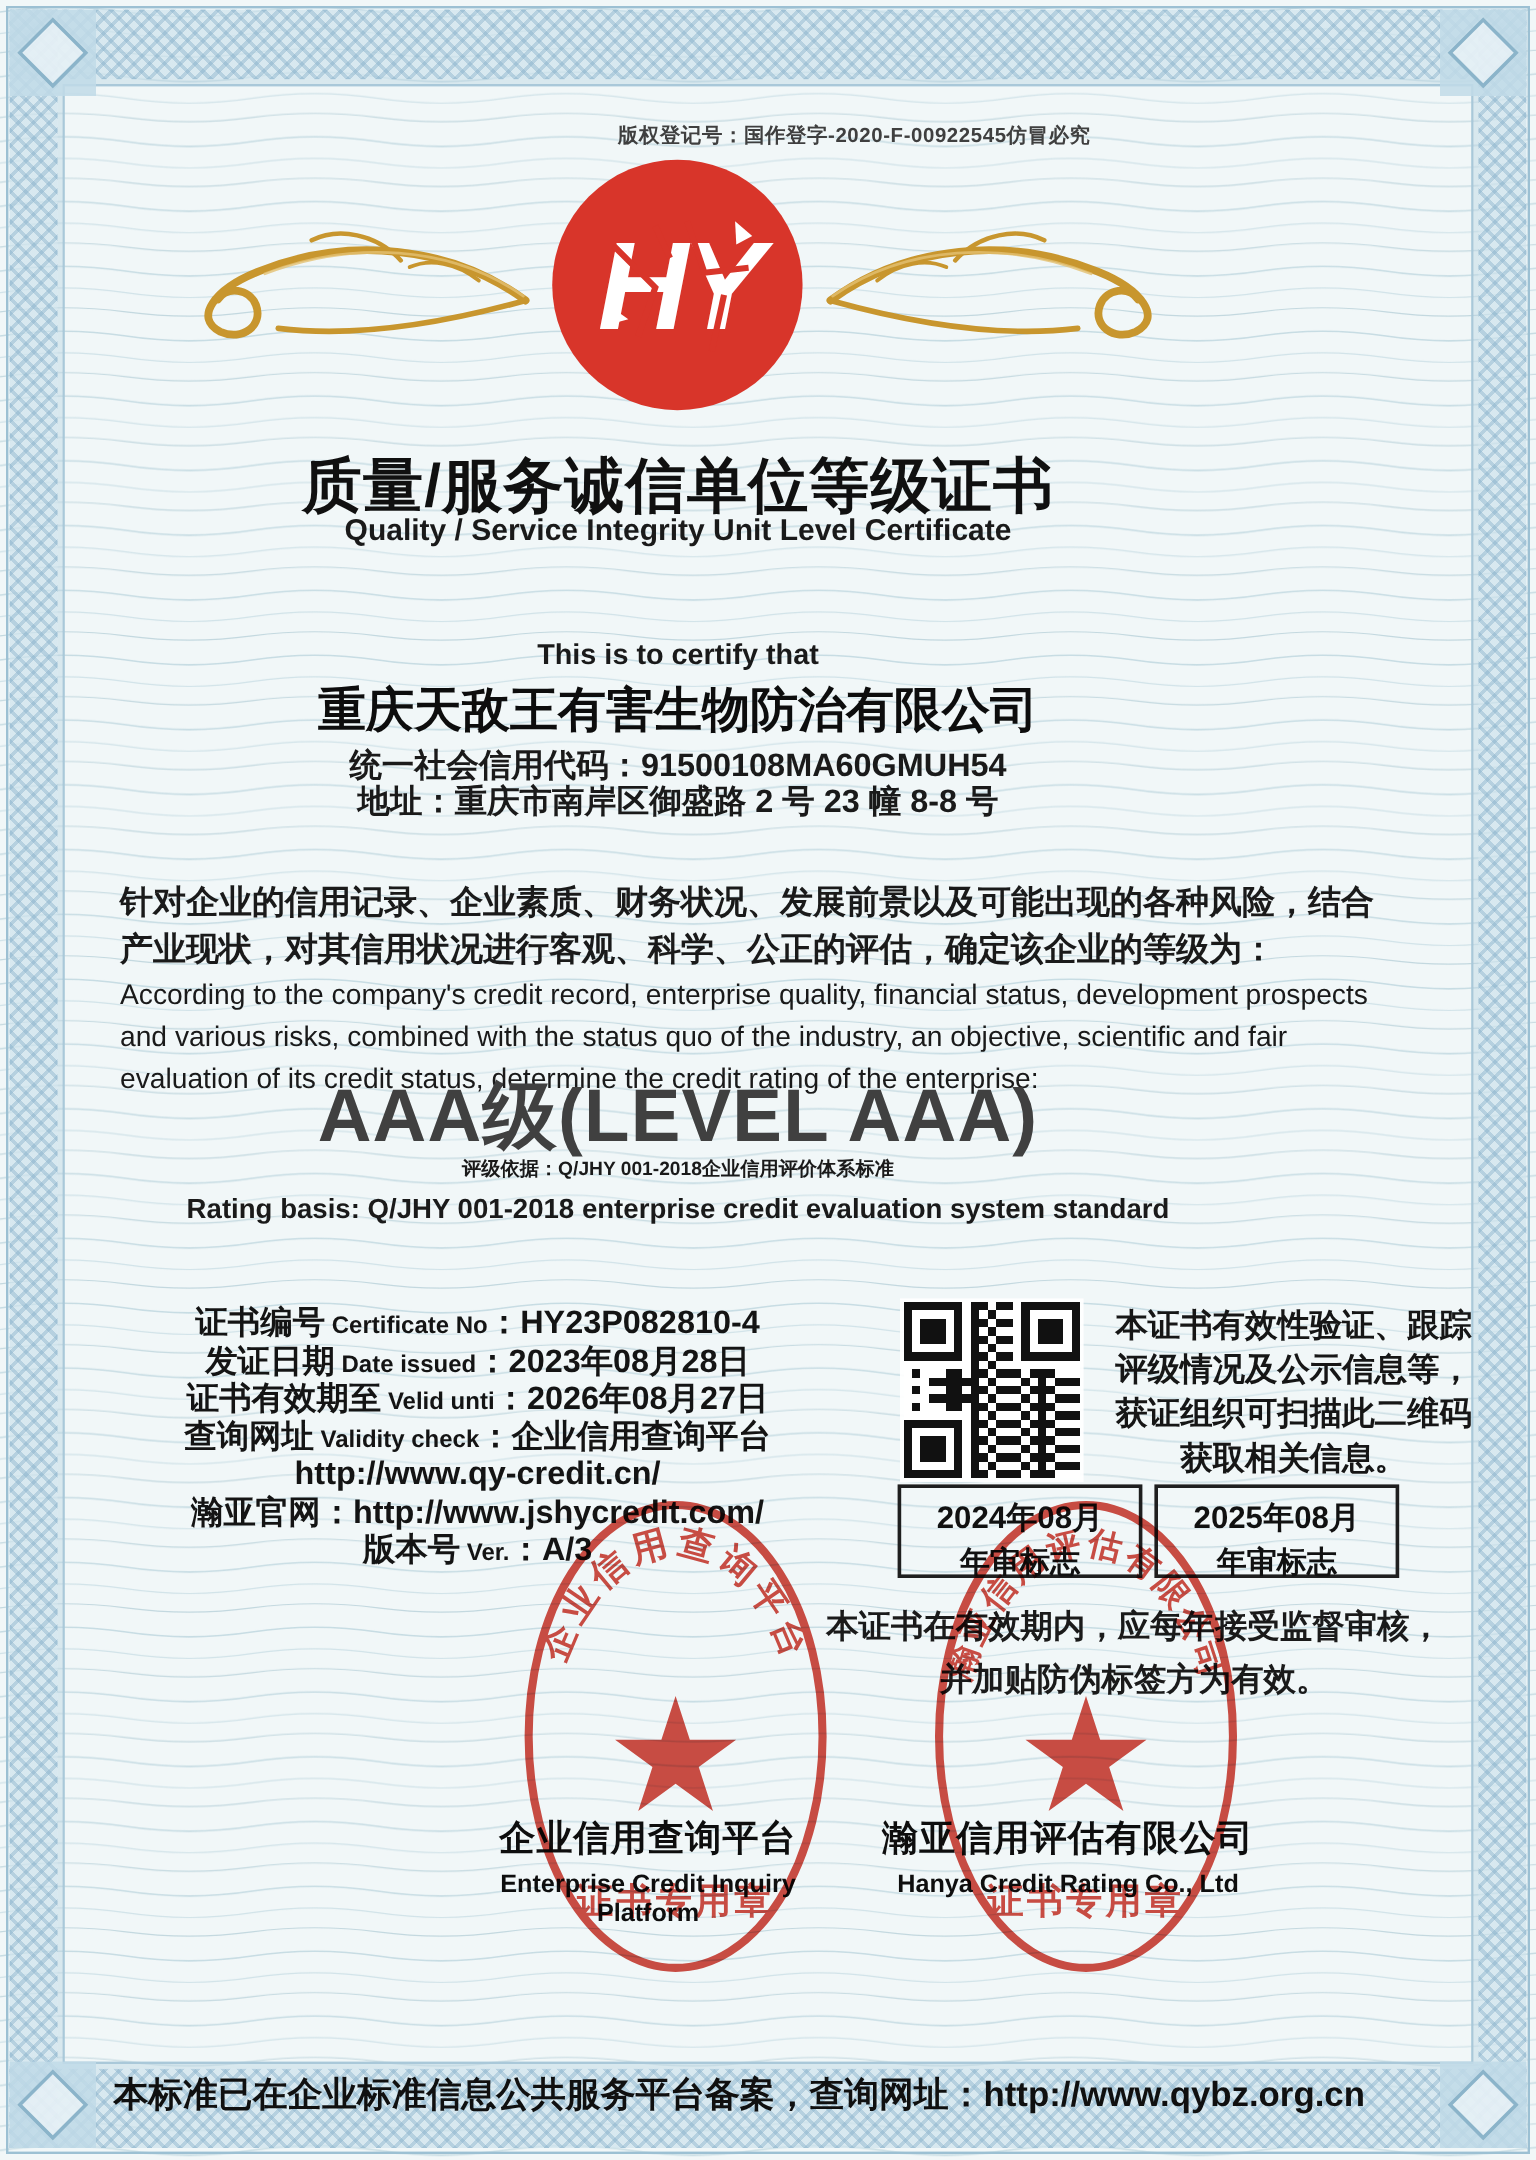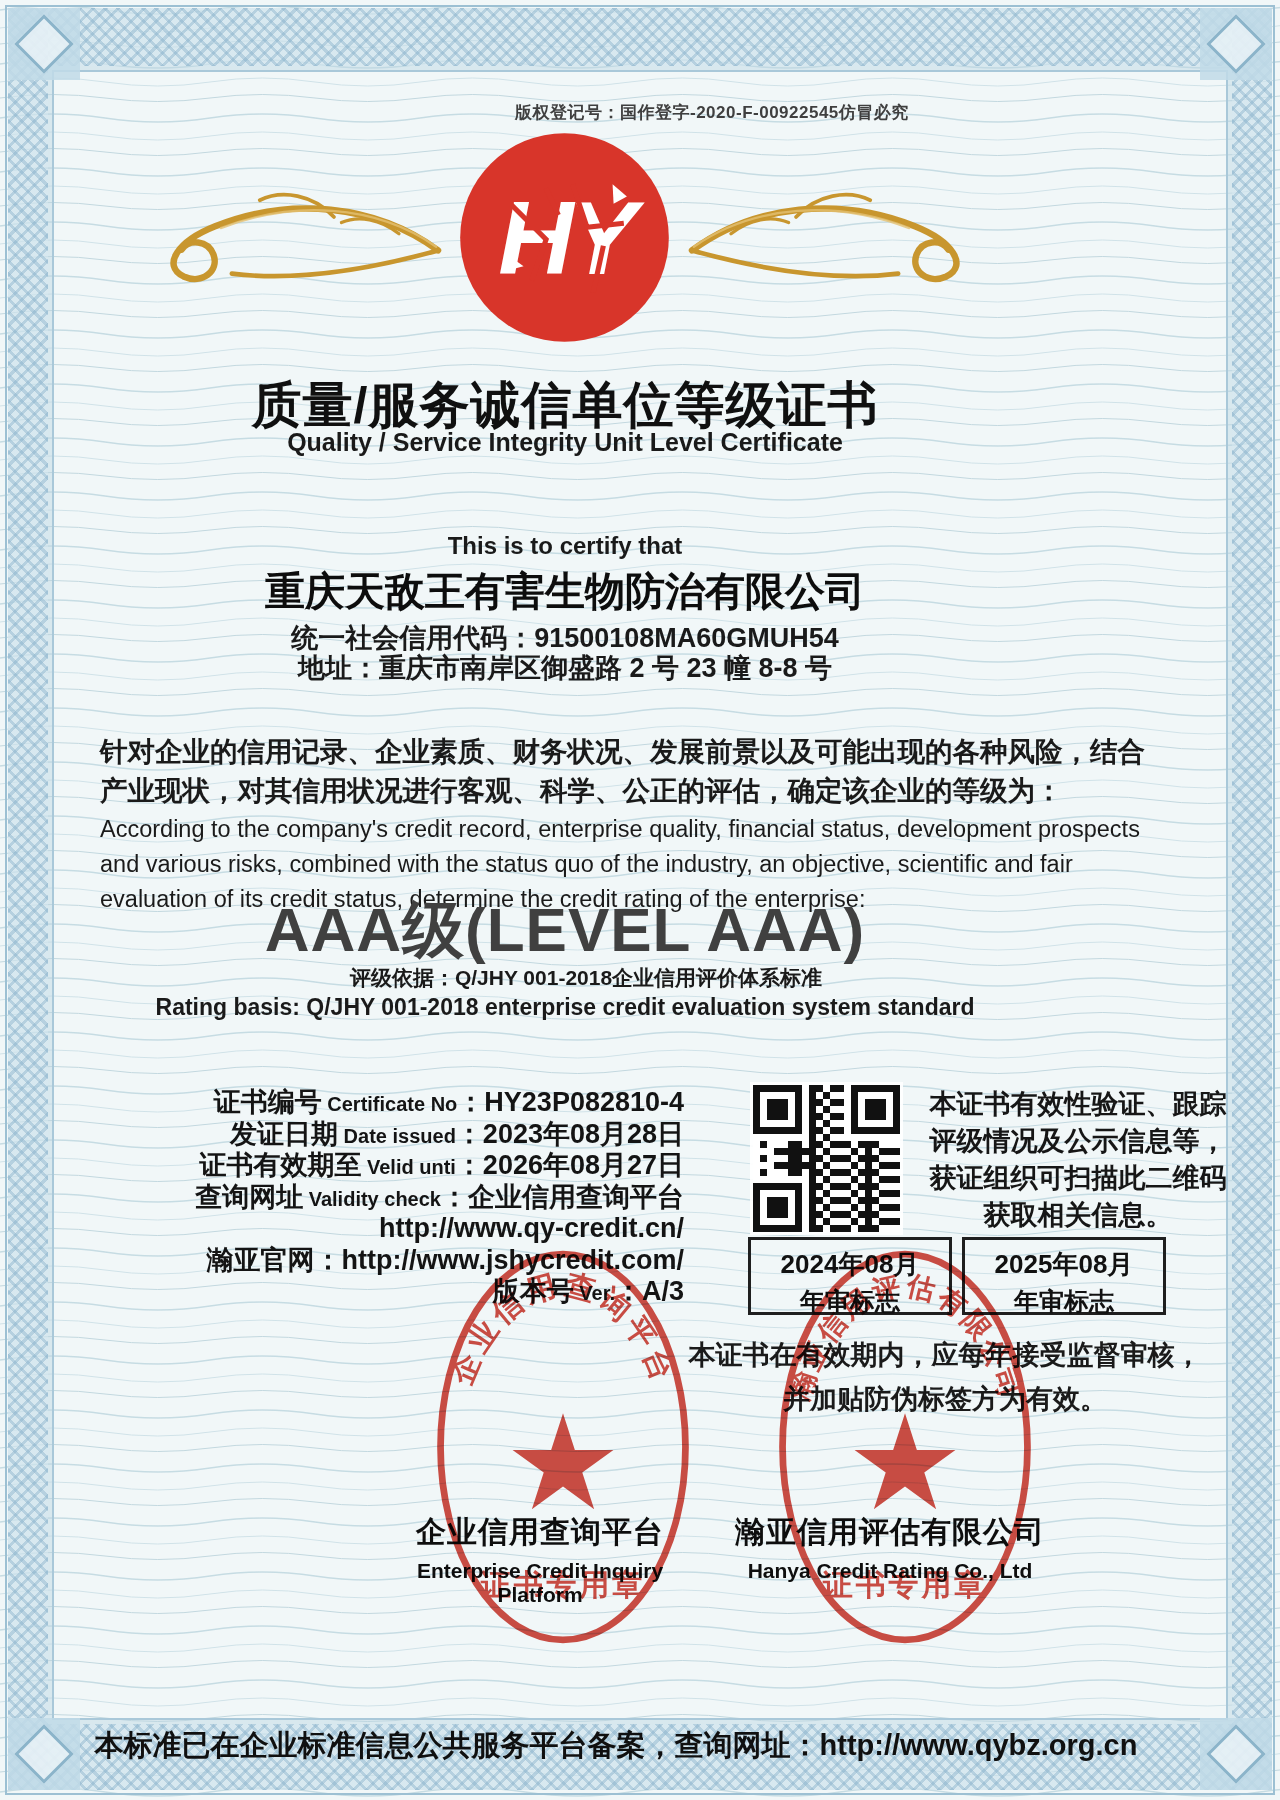--- a/index.html
+++ b/index.html
@@ -41,24 +41,24 @@
   .title-zh{top:372px; font-size:50px; font-weight:700; letter-spacing:1px; color:#101010;}
   .title-en{top:428px; font-size:25px; font-weight:600;}
   .certify-zh{top:492px; font-size:31px; font-weight:600;}
   .certify-en{top:532px; font-size:24px; font-weight:600;}
   .company{top:564px; font-size:40px; font-weight:800; color:#0d0d0d;}
   .credit-code{top:620px; font-size:27px; font-weight:600;}
   .address{top:650px; font-size:27px; font-weight:600;}
   .para-zh{top:732px; left:100px; width:1055px; font-size:27.5px; line-height:39px; font-weight:600; text-align:left;}
   .para-en{top:812px; left:100px; width:1055px; font-size:23.5px; line-height:35px; font-weight:500; text-align:left;}
   .level{top:888px; font-size:62px; font-weight:800; color:#404040; letter-spacing:1px;}
-  .basis-zh{top:964px; font-size:21px; font-weight:600;padding-left:21px;}
+  .basis-zh{top:964px; font-size:16px; font-weight:600;}
   .basis-en{top:994px; font-size:23px; font-weight:600;}
   
-  .details{top:1087px; left:84px; width:600px; text-align:right;}
+  .details{top:1087px; left:98px; width:600px; text-align:center;}
   .drow{height:31.5px; line-height:31.5px; white-space:nowrap; font-weight:700; color:#141414;}
   .dzh{font-size:27px;} .den{font-size:20px;} .dval{font-size:27px;}
   
   .qr{top:1082px; left:750px; width:153px; height:153px; background:rgba(255,255,255,.92); padding:3px; box-sizing:border-box;}
   .qr-note{top:1086px; left:908px; width:340px; text-align:center;}
   .qr-note div{font-size:27px; line-height:37px; font-weight:600; color:#161616;}
   
   .abox{top:1237px; width:204px; height:78px; border:3px solid #1f1f1f; box-sizing:border-box; text-align:center; color:#111;}
   .abox .l1{margin-top:7px; font-size:26px; font-weight:600;}
   .abox .l2{margin-top:3px; font-size:25px; font-weight:600;}

